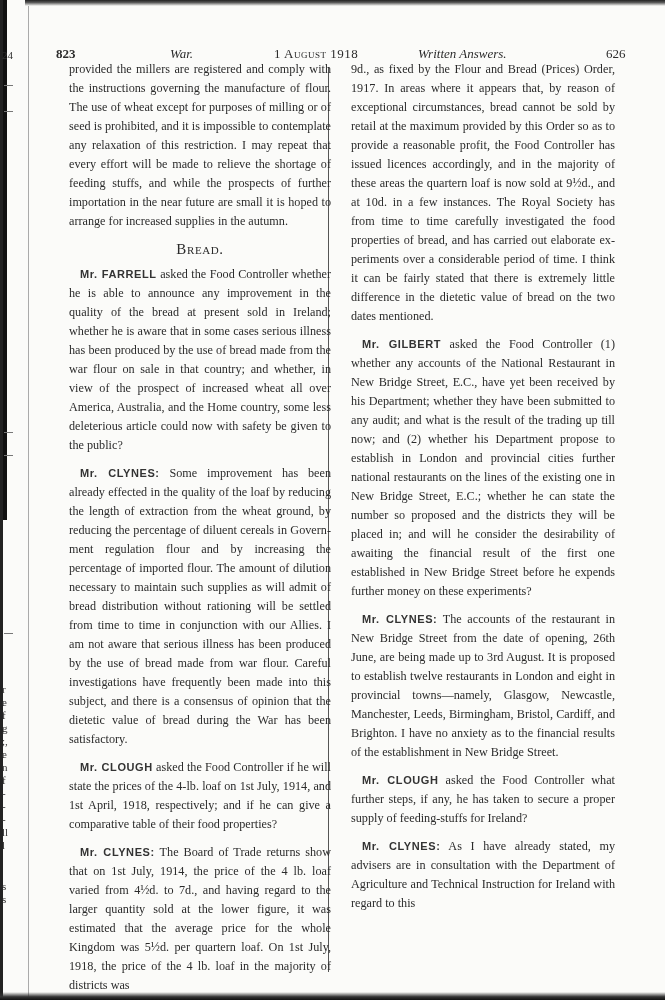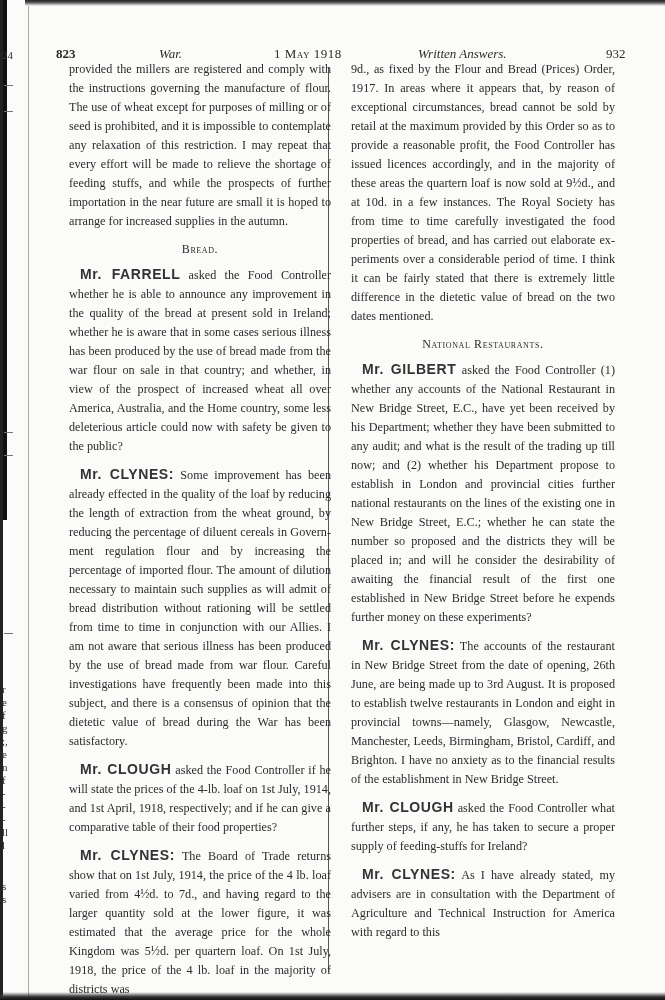--- a/index.html
+++ b/index.html
@@ -47,24 +47,24 @@
   }
   .col-left { left:55px; width:262px; }
   .col-right { left:337px; width:264px; }
   .divider {
     position:absolute; left:328px; top:67px; width:1px; height:905px; background:#555;
   }
   .para { margin:0 0 9px 0; text-indent:0; }
   .para.indent { text-indent:11px; }
   .speaker {
     font-family:"Liberation Sans", "DejaVu Sans", sans-serif; font-weight:bold;
-    font-size:14px; letter-spacing:0.6px; color:#333;
+    font-size:11px; letter-spacing:0.6px; color:#333;
   }
   .heading {
-    text-align:center; font-variant:small-caps; font-size:12px; letter-spacing:0.6px;
+    text-align:center; font-variant:small-caps; font-size:15px; letter-spacing:0.6px;
     margin:6px 0 6px 0;
   }
 </style>
 </head>
 <body>
 
 <div class="left-strip"></div>
 <div class="left-strip2"></div>
 <div class="top-shadow"></div>
 <div class="spine"></div>
@@ -89,24 +89,24 @@
   <div class="margin-frag" style="top:800px;">-</div>
   <div class="margin-frag" style="top:813px;">-</div>
   <div class="margin-frag" style="top:826px;">ll</div>
   <div class="margin-frag" style="top:839px;">l</div>
   <div class="margin-frag" style="top:880px;">s</div>
   <div class="margin-frag" style="top:893px;">s</div>
 </div>
 
 <div class="header">
   <span class="hdr-num" style="left:10px;">823</span>
-  <span class="hdr-ital" style="left:113px;">War.</span>
-  <span class="smallcaps" style="left:228px;">1 May 1918</span>
+  <span class="hdr-ital" style="left:124px;">War.</span>
+  <span class="smallcaps" style="left:228px;">1 August 1918</span>
   <span class="hdr-ital" style="left:372px;">Written Answers.</span>
-  <span style="left:560px;">932</span>
+  <span style="left:560px;">626</span>
 </div>
 
 <div class="divider"></div>
 
 <div class="col col-left">
   <p class="para">provided the millers are registered and comply with the instructions governing the manufacture of flour. The use of wheat except for purposes of milling or of seed is prohibited, and it is impossible to contemplate any relaxation of this restric­tion. I may repeat that every effort will be made to relieve the shortage of feeding stuffs, and while the prospects of further importation in the near future are small it is hoped to arrange for increased sup­plies in the autumn.</p>
 
   <div class="heading">Bread.</div>
 
   <p class="para indent"><span class="speaker">Mr. FARRELL</span><span> asked the Food Con­troller whether he is able to announce any improvement in the quality of the bread at present sold in Ireland; whether he is aware that in some cases serious illness has been produced by the use of bread made from the war flour on sale in that country; and whether, in view of the prospect of increased wheat all over America, Australia, and the Home country, some less deleterious article could now with safety be given to the public?</span></p>
@@ -114,25 +114,24 @@
   <p class="para indent"><span class="speaker">Mr. CLYNES:</span><span> Some improvement has been already effected in the quality of the loaf by reducing the length of extraction from the wheat ground, by reducing the percentage of diluent cereals in Govern­ment regulation flour and by increasing the percentage of imported flour. The amount of dilution necessary to maintain such supplies as will admit of bread distri­bution without rationing will be settled from time to time in conjunction with our Allies. I am not aware that serious illness has been produced by the use of bread made from war flour. Careful investiga­tions have frequently been made into this subject, and there is a consensus of opinion that the dietetic value of bread during the War has been satisfactory.</span></p>
 
   <p class="para indent"><span class="speaker">Mr. CLOUGH</span><span> asked the Food Con­troller if he will state the prices of the 4-lb. loaf on 1st July, 1914, and 1st April, 1918, respectively; and if he can give a comparative table of their food properties?</span></p>
 
   <p class="para indent"><span class="speaker">Mr. CLYNES:</span><span> The Board of Trade returns show that on 1st July, 1914, the price of the 4 lb. loaf varied from 4½d. to 7d., and having regard to the larger quantity sold at the lower figure, it was estimated that the average price for the whole Kingdom was 5½d. per quartern loaf. On 1st July, 1918, the price of the 4 lb. loaf in the majority of districts was</span></p>
 </div>
 
 <div class="col col-right">
   <p class="para">9d., as fixed by the Flour and Bread (Prices) Order, 1917. In areas where it appears that, by reason of exceptional circumstances, bread cannot be sold by retail at the maximum provided by this Order so as to provide a reasonable profit, the Food Controller has issued licences accordingly, and in the majority of these areas the quartern loaf is now sold at 9½d., and at 10d. in a few instances. The Royal Society has from time to time care­fully investigated the food properties of bread, and has carried out elaborate ex­periments over a considerable period of time. I think it can be fairly stated that there is extremely little difference in the dietetic value of bread on the two dates mentioned.</p>
 
-  <div class="heading">National Restaurants.</div>
 
   <p class="para indent"><span class="speaker">Mr. GILBERT</span><span> asked the Food Con­troller (1) whether any accounts of the National Restaurant in New Bridge Street, E.C., have yet been received by his Department; whether they have been submitted to any audit; and what is the result of the trading up till now; and (2) whether his Department propose to establish in London and provincial cities further national restaurants on the lines of the existing one in New Bridge Street, E.C.; whether he can state the number so proposed and the districts they will be placed in; and will he consider the desirability of awaiting the financial result of the first one established in New Bridge Street before he expends further money on these experiments?</span></p>
 
   <p class="para indent"><span class="speaker">Mr. CLYNES:</span><span> The accounts of the restaurant in New Bridge Street from the date of opening, 26th June, are being made up to 3rd August. It is proposed to establish twelve restaurants in London and eight in provincial towns—namely, Glasgow, Newcastle, Manchester, Leeds, Birmingham, Bristol, Cardiff, and Brighton. I have no anxiety as to the financial results of the establishment in New Bridge Street.</span></p>
 
 
   <p class="para indent"><span class="speaker">Mr. CLOUGH</span><span> asked the Food Con­troller what further steps, if any, he has taken to secure a proper supply of feed­ing-stuffs for Ireland?</span></p>
 
-  <p class="para indent"><span class="speaker">Mr. CLYNES:</span><span> As I have already stated, my advisers are in consultation with the Department of Agriculture and Technical Instruction for America with regard to this</span></p>
+  <p class="para indent"><span class="speaker">Mr. CLYNES:</span><span> As I have already stated, my advisers are in consultation with the Department of Agriculture and Technical Instruction for Ireland with regard to this</span></p>
 </div>
 
 <div class="bottom-shadow"></div>
 
 </body></html>

